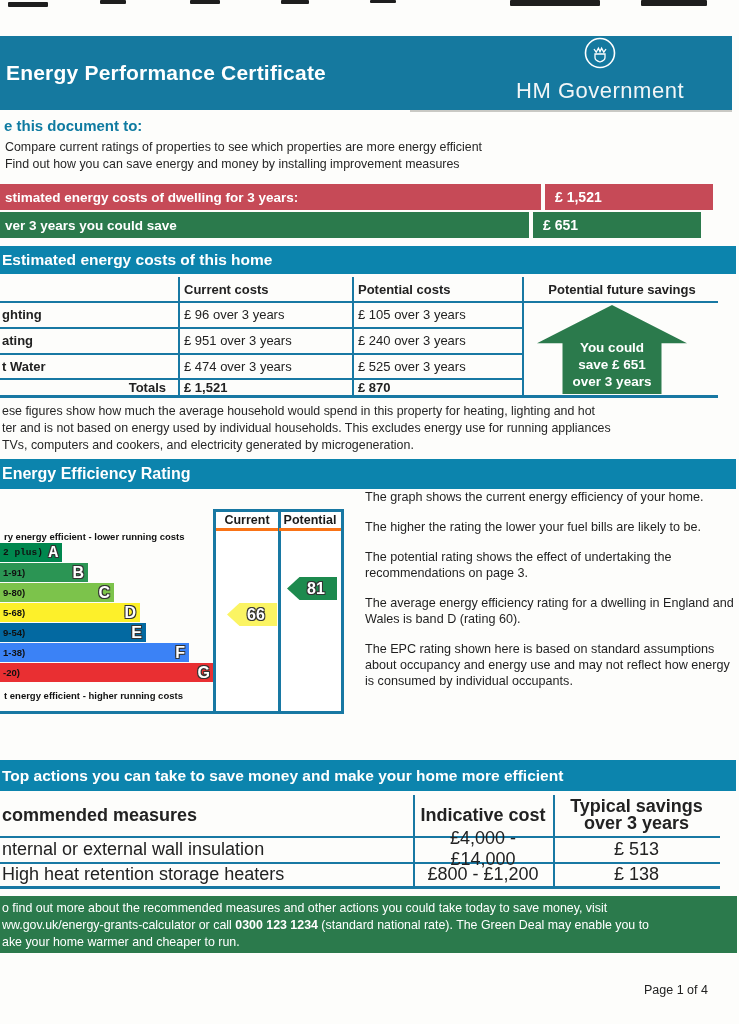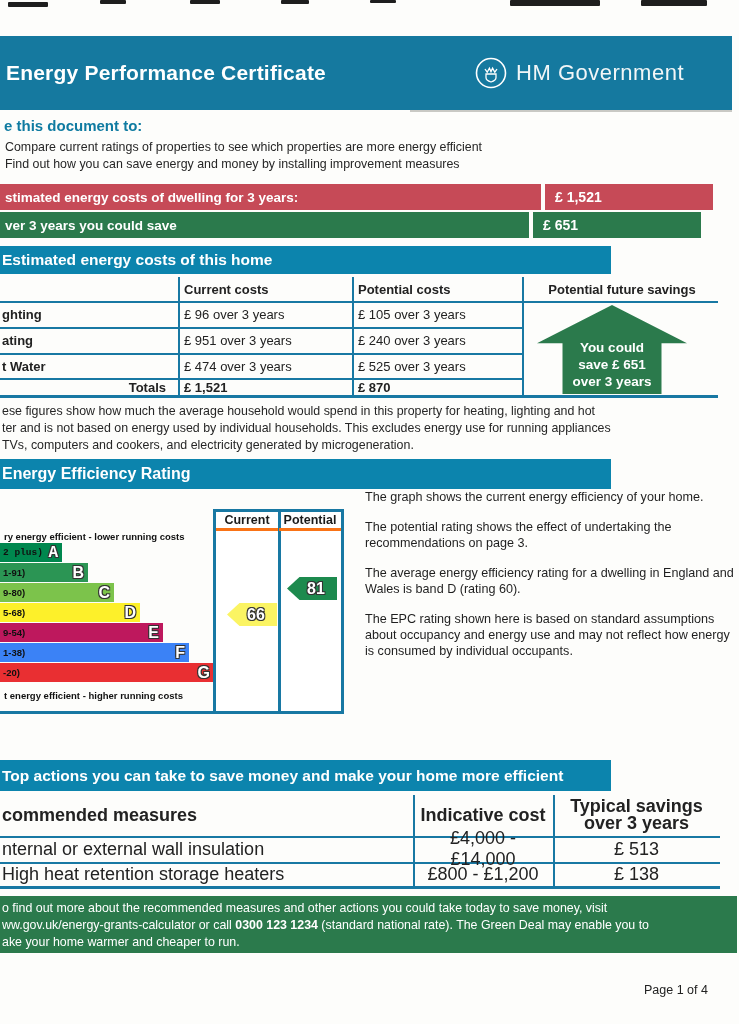--- a/index.html
+++ b/index.html
@@ -6,40 +6,40 @@
   html,body { width:739px; height:1024px; }
   body { font-family:"Liberation Sans", sans-serif; background:#ffffff; color:#222; position:relative; overflow:hidden; }
   .page { position:absolute; left:0; top:0; width:739px; height:1024px; background:#fdfdfb; }
 
   
   .artifact { position:absolute; background:#1e1e1e; border-radius:1px; }
 
   
   .header-band { position:absolute; left:0; top:36px; width:732px; height:74px; background:#15799f; display:flex; align-items:center; }
   .header-title { color:#fff; font-weight:bold; font-size:21px; padding-left:6px; letter-spacing:0.2px; }
-  .gov-logo { position:absolute; right:48px; top:0; height:74px; display:flex; align-items:center; gap:8px; }
+  .gov-logo { position:absolute; right:48px; top:0; height:74px; display:flex; align-items:center; gap:8px;flex-direction:column; }
   .gov-logo svg { display:block; }
   .gov-text { color:#f2f6f7; font-size:22px; font-weight:400; letter-spacing:0.5px; }
   .band-shadow { position:absolute; left:410px; top:110px; width:322px; height:2px; background:#c9c9c4; }
 
   
   .intro-heading { position:absolute; left:4px; top:117px; color:#0f7ba1; font-weight:bold; font-size:15px; }
   .intro-line1 { position:absolute; left:5px; top:140px; font-size:12.4px; color:#262626; }
   .intro-line2 { position:absolute; left:5px; top:157px; font-size:12.4px; color:#262626; }
 
   
   .banner { position:absolute; left:0; height:26px; display:flex; align-items:center; color:#fff; }
   .banner-red { top:184px; width:713px; background:#c64a57; }
   .banner-green { top:212px; width:701px; background:#2b7a4c; }
   .banner-label { font-weight:bold; font-size:13.5px; padding-left:5px; flex:1; }
   .banner-divider { width:4px; align-self:stretch; background:#fdfdfb; }
   .banner-amount { font-weight:bold; font-size:14px; width:168px; padding-left:10px; }
 
   
-  .section-bar { position:absolute; left:0; width:611px; background:#0c84ad; color:#fff; font-weight:bold; display:flex; align-items:center; }
+  .section-bar { position:absolute; left:0; width:736px; background:#0c84ad; color:#fff; font-weight:bold; display:flex; align-items:center; }
   .section-costs { top:246px; height:28px; font-size:15.5px; }
   .section-rating { top:459px; height:30px; font-size:16px; }
   .section-actions { top:760px; height:31px; font-size:15.5px; }
   .section-bar span { padding-left:2px; }
 
   
   .costs-table { position:absolute; left:0; top:277px; width:718px; height:120px; font-size:13px; }
   .ct-vline { position:absolute; top:0; width:2px; height:120px; background:#1878a3; }
   .ct-hline { position:absolute; height:2px; background:#1878a3; }
   .ct-cell { position:absolute; display:flex; align-items:center; }
@@ -56,21 +56,21 @@
   .chart-top-label { position:absolute; left:4px; top:531px; font-size:9.5px; font-weight:bold; color:#111; }
   .chart-bottom-label { position:absolute; left:4px; top:690px; font-size:9.5px; font-weight:bold; color:#111; }
   .band { position:absolute; left:0; height:19px; display:flex; align-items:center; }
   .band-range { font-size:9.5px; font-weight:bold; color:#101010; padding-left:3px; flex:1; }
   .band-letter { font-size:16px; font-weight:bold; color:#fff; padding-right:4px;
       text-shadow:-1px -1px 0 #333,1px -1px 0 #333,-1px 1px 0 #333,1px 1px 0 #333; }
   .band-a { top:543px; width:62px;  background:#00874e;font-family:Liberation Mono, monospace; }
   .band-b { top:563px; width:88px;  background:#2b9554; }
   .band-c { top:583px; width:114px; background:#7cc34b; }
   .band-d { top:603px; width:140px; background:#fdf02a; }
-  .band-e { top:623px; width:163px; background:#be185d;justify-content:center; }
+  .band-e { top:623px; width:146px; background:#0369a1;justify-content:center; }
   .band-f { top:643px; width:189px; background:#3b82f6; }
   .band-g { top:663px; width:214px; background:#e92f32; }
   .chart-bottom-border { position:absolute; left:0; top:711px; width:344px; height:3px; background:#1878a3; }
   .rating-cols { position:absolute; left:213px; top:509px; width:131px; height:205px; border:3px solid #1878a3; background:#fff; }
   .rating-col-divider { position:absolute; left:62px; top:0; width:3px; height:199px; background:#1878a3; }
   .rating-col-header { position:absolute; top:0; width:62px; height:19px; border-bottom:3px solid #f97316; display:flex; align-items:center; justify-content:center; font-weight:bold; font-size:12.5px; color:#1a1a1a; }
   .rch-current { left:0; }
   .rch-potential { left:63px; width:62px; }
   .rating-arrow { position:absolute; width:50px; height:23px; display:flex; align-items:center; justify-content:center;
       clip-path:polygon(0 50%, 25% 0, 100% 0, 100% 100%, 25% 100%); }
@@ -229,20 +229,21 @@
 
   <div class="rating-arrow arrow-current">
     <span>66</span>
   </div>
   <div class="rating-arrow arrow-potential">
     <span>81</span>
   </div>
 
   <div class="rating-paragraphs">
     <p>The graph shows the current energy efficiency of your home.</p>
+    <p>The higher the rating the lower your fuel bills are likely to be.</p>
     <p>The potential rating shows the effect of undertaking the recommendations on page 3.</p>
     <p>The average energy efficiency rating for a dwelling in England and Wales is band D (rating 60).</p>
     <p>The EPC rating shown here is based on standard assumptions about occupancy and energy use and may not reflect how energy is consumed by individual occupants.</p>
   </div>
 
   <div class="section-bar section-actions">
     <span>Top actions you can take to save money and make your home more efficient</span>
   </div>
 
   <div class="actions-table">

